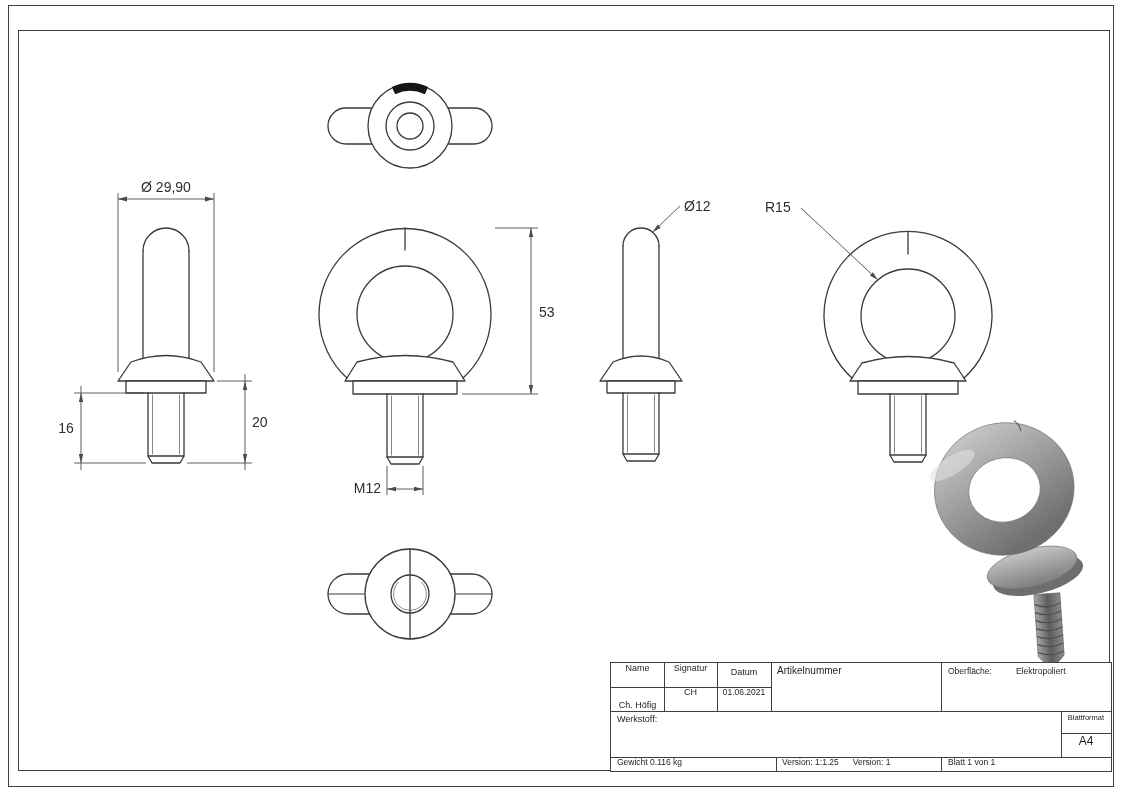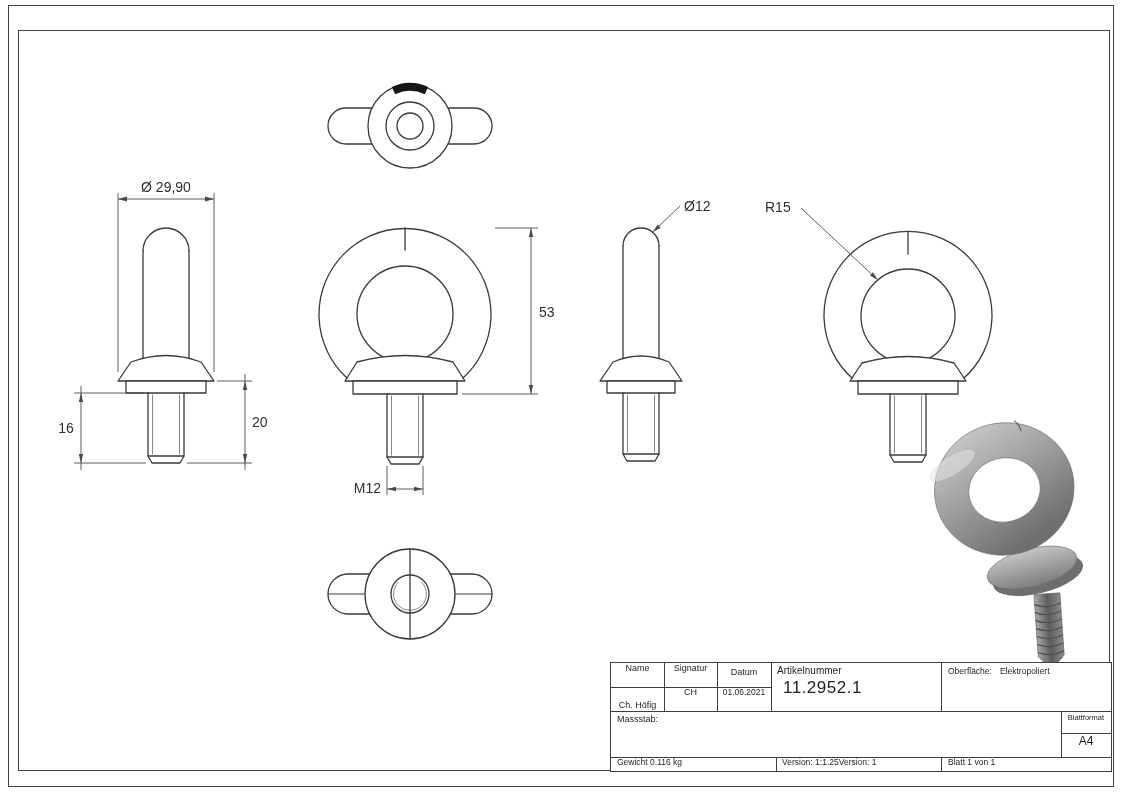--- a/index.html
+++ b/index.html
@@ -210,42 +210,39 @@
   <div class="tb-cell center" style="left:53px;top:24px;width:53px;height:24px">
       <span>CH</span>
     </div>
   <div class="tb-cell center" style="left:106px;top:24px;width:54px;height:24px;font-size:8.5px">
       <span>01.06.2021</span>
     </div>
 
   <div class="tb-cell" style="left:166px;top:2px;width:130px;height:12px;font-size:10px">
       <span>Artikelnummer</span>
     </div>
-  <div class="tb-cell tb-big" style="left:172px;top:15px;width:150px;height:30px">
-      <span>11.2952.1</span>
-    </div>
 
   <div class="tb-cell" style="left:337px;top:3px;width:160px;height:14px;font-size:8.5px">
     <span>Oberfläche:</span>
-    <span style="margin-left:8px">Elektropoliert</span>
+    <span style="margin-left:24px">Elektropoliert</span>
   </div>
 
   <div class="tb-cell" style="left:6px;top:51px;width:200px;height:12px">
-      <span>Massstab:</span>
+      <span>Werkstoff:</span>
     </div>
   <div class="tb-cell center" style="left:450px;top:50px;width:50px;height:18px;font-size:7.5px">
       <span>Blattformat</span>
     </div>
   <div class="tb-cell center" style="left:450px;top:71px;width:50px;height:22px;font-size:12px">
       <span>A4</span>
     </div>
 
   <div class="tb-cell" style="left:6px;top:94px;width:155px;height:14px;font-size:8.5px">
       <span>Gewicht 0.116 kg</span>
     </div>
   <div class="tb-cell" style="left:171px;top:94px;width:155px;height:14px;font-size:8.5px">
     <span>Version: 1:1.25</span>
-    <span style="">Version: 1</span>
+    <span style="margin-left:14px">Version: 1</span>
   </div>
   <div class="tb-cell" style="left:337px;top:94px;width:160px;height:14px;font-size:8.5px">
       <span>Blatt 1 von 1</span>
     </div>
 </div>
 
 </body></html>

